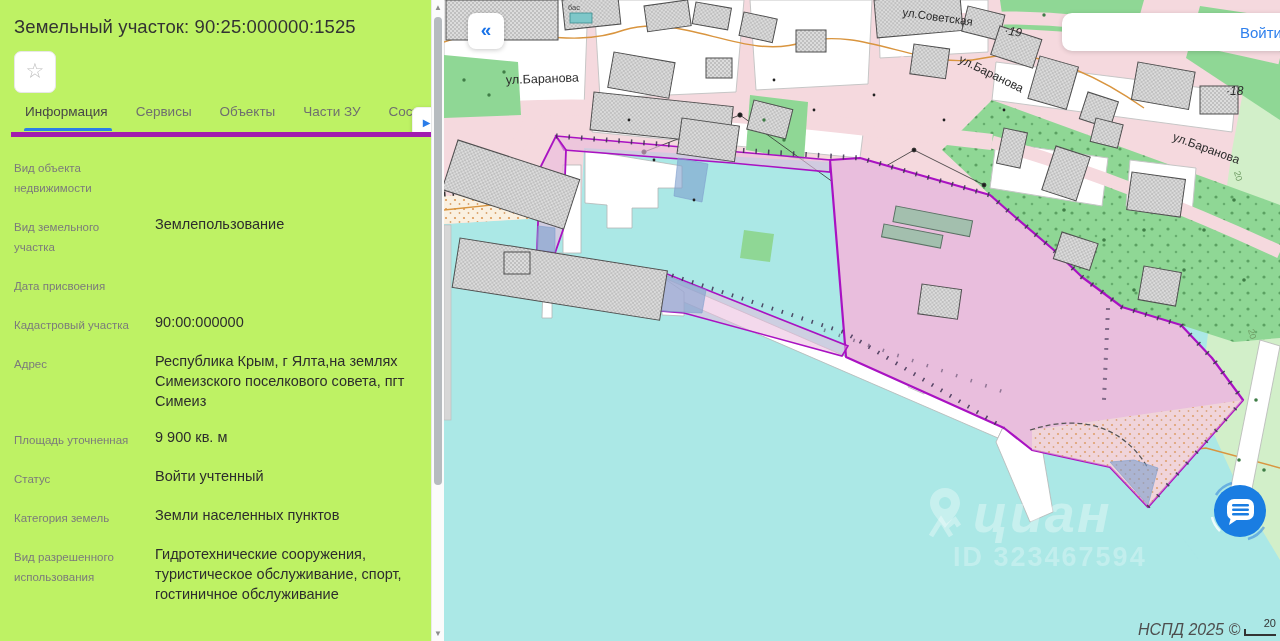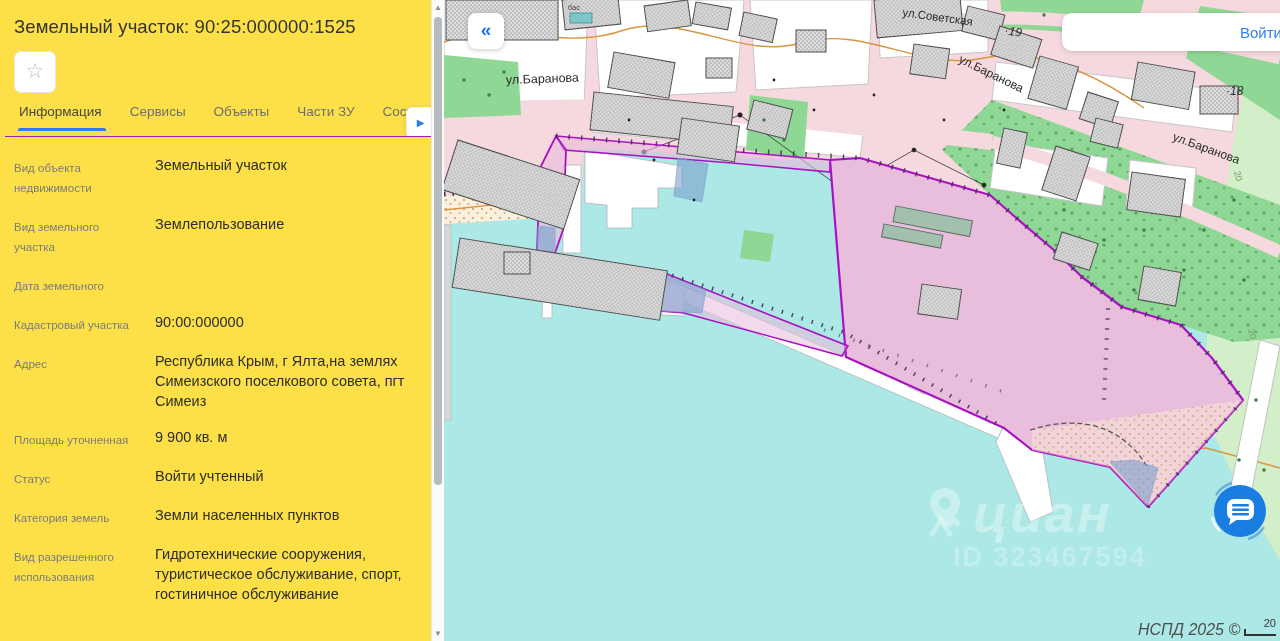--- a/index.html
+++ b/index.html
@@ -1,24 +1,24 @@
 <!DOCTYPE html>
 <html lang="ru"><head>
 <meta charset="utf-8">
 <style>
   html,body{margin:0;padding:0;background:#fff;font-family:"Liberation Sans","DejaVu Sans",sans-serif;}
   #app{position:relative;width:1280px;height:641px;overflow:hidden;background:#fff;}
 
   
-  .panel{position:absolute;left:0;top:0;width:431px;height:641px;background:#fde047;overflow:hidden;}
+  .panel{position:absolute;left:0;top:0;width:431px;height:641px;background:#bef264;overflow:hidden;}
   .panel-title{margin:16px 14px 0 14px;font-size:18.5px;font-weight:500;color:#333;letter-spacing:.1px;}
   .fav-btn{position:absolute;left:14px;top:51px;width:40px;height:40px;border:1px solid #e7e7e7;border-radius:7px;
            background:#fff;color:#bdbdbd;font-size:21px;line-height:38px;text-align:center;cursor:pointer;}
-  .tabs{position:absolute;left:5px;top:104px;width:431px;height:33px;display:flex;align-items:flex-start;
-        padding-left:14px;gap:28px;border-bottom:1px solid #a21caf;box-sizing:border-box;white-space:nowrap;overflow:hidden;}
+  .tabs{position:absolute;left:11px;top:104px;width:431px;height:33px;display:flex;align-items:flex-start;
+        padding-left:14px;gap:28px;border-bottom:5px solid #a21caf;box-sizing:border-box;white-space:nowrap;overflow:hidden;}
   .tab{font-size:13.5px;color:#6f6f6f;padding-bottom:12px;position:relative;cursor:pointer;}
   .tab.active{color:#474747;}
   .tab.active::after{content:"";position:absolute;left:-1px;right:-4px;bottom:0;height:3px;background:#2b7de9;border-radius:2px 2px 0 0;}
   .tab-more{position:absolute;left:401px;top:3px;width:27px;height:30px;background:#fff;border:1px solid #f0f0f0;
             border-radius:6px;box-shadow:0 1px 4px rgba(0,0,0,.14);color:#2b7de9;font-size:10px;line-height:30px;text-align:center;cursor:pointer;}
   .fields{position:absolute;left:14px;top:155px;width:404px;}
   .frow{display:flex;margin-bottom:16px;justify-content:space-between;}
   .flabel{width:128px;flex:0 0 128px;font-size:11.5px;line-height:20px;color:#7b7b7b;padding-top:3px;}
   .fvalue{margin-left:13px;flex:1;font-size:14.5px;line-height:20px;color:#2d2d2d;}
 
@@ -67,28 +67,27 @@
       <div class="tab">Соста</div>
 
       <div class="tab-more">
         <span>▶</span>
       </div>
     </div>
 
     <div class="fields">
       <div class="frow">
           <div class="flabel">Вид объекта недвижимости</div>
-          <div class="fvalue">Земельный участок</div>
         </div>
       <div class="frow">
           <div class="flabel">Вид земельного участка</div>
           <div class="fvalue">Землепользование</div>
         </div>
       <div class="frow">
-          <div class="flabel">Дата земельного</div>
+          <div class="flabel">Дата присвоения</div>
         </div>
       <div class="frow">
           <div class="flabel">Кадастровый участка</div>
           <div class="fvalue">90:00:000000</div>
         </div>
       <div class="frow">
           <div class="flabel">Адрес</div>
           <div class="fvalue">Республика Крым, г Ялта,на землях Симеизского поселкового совета, пгт Симеиз</div>
         </div>
       <div class="frow">

